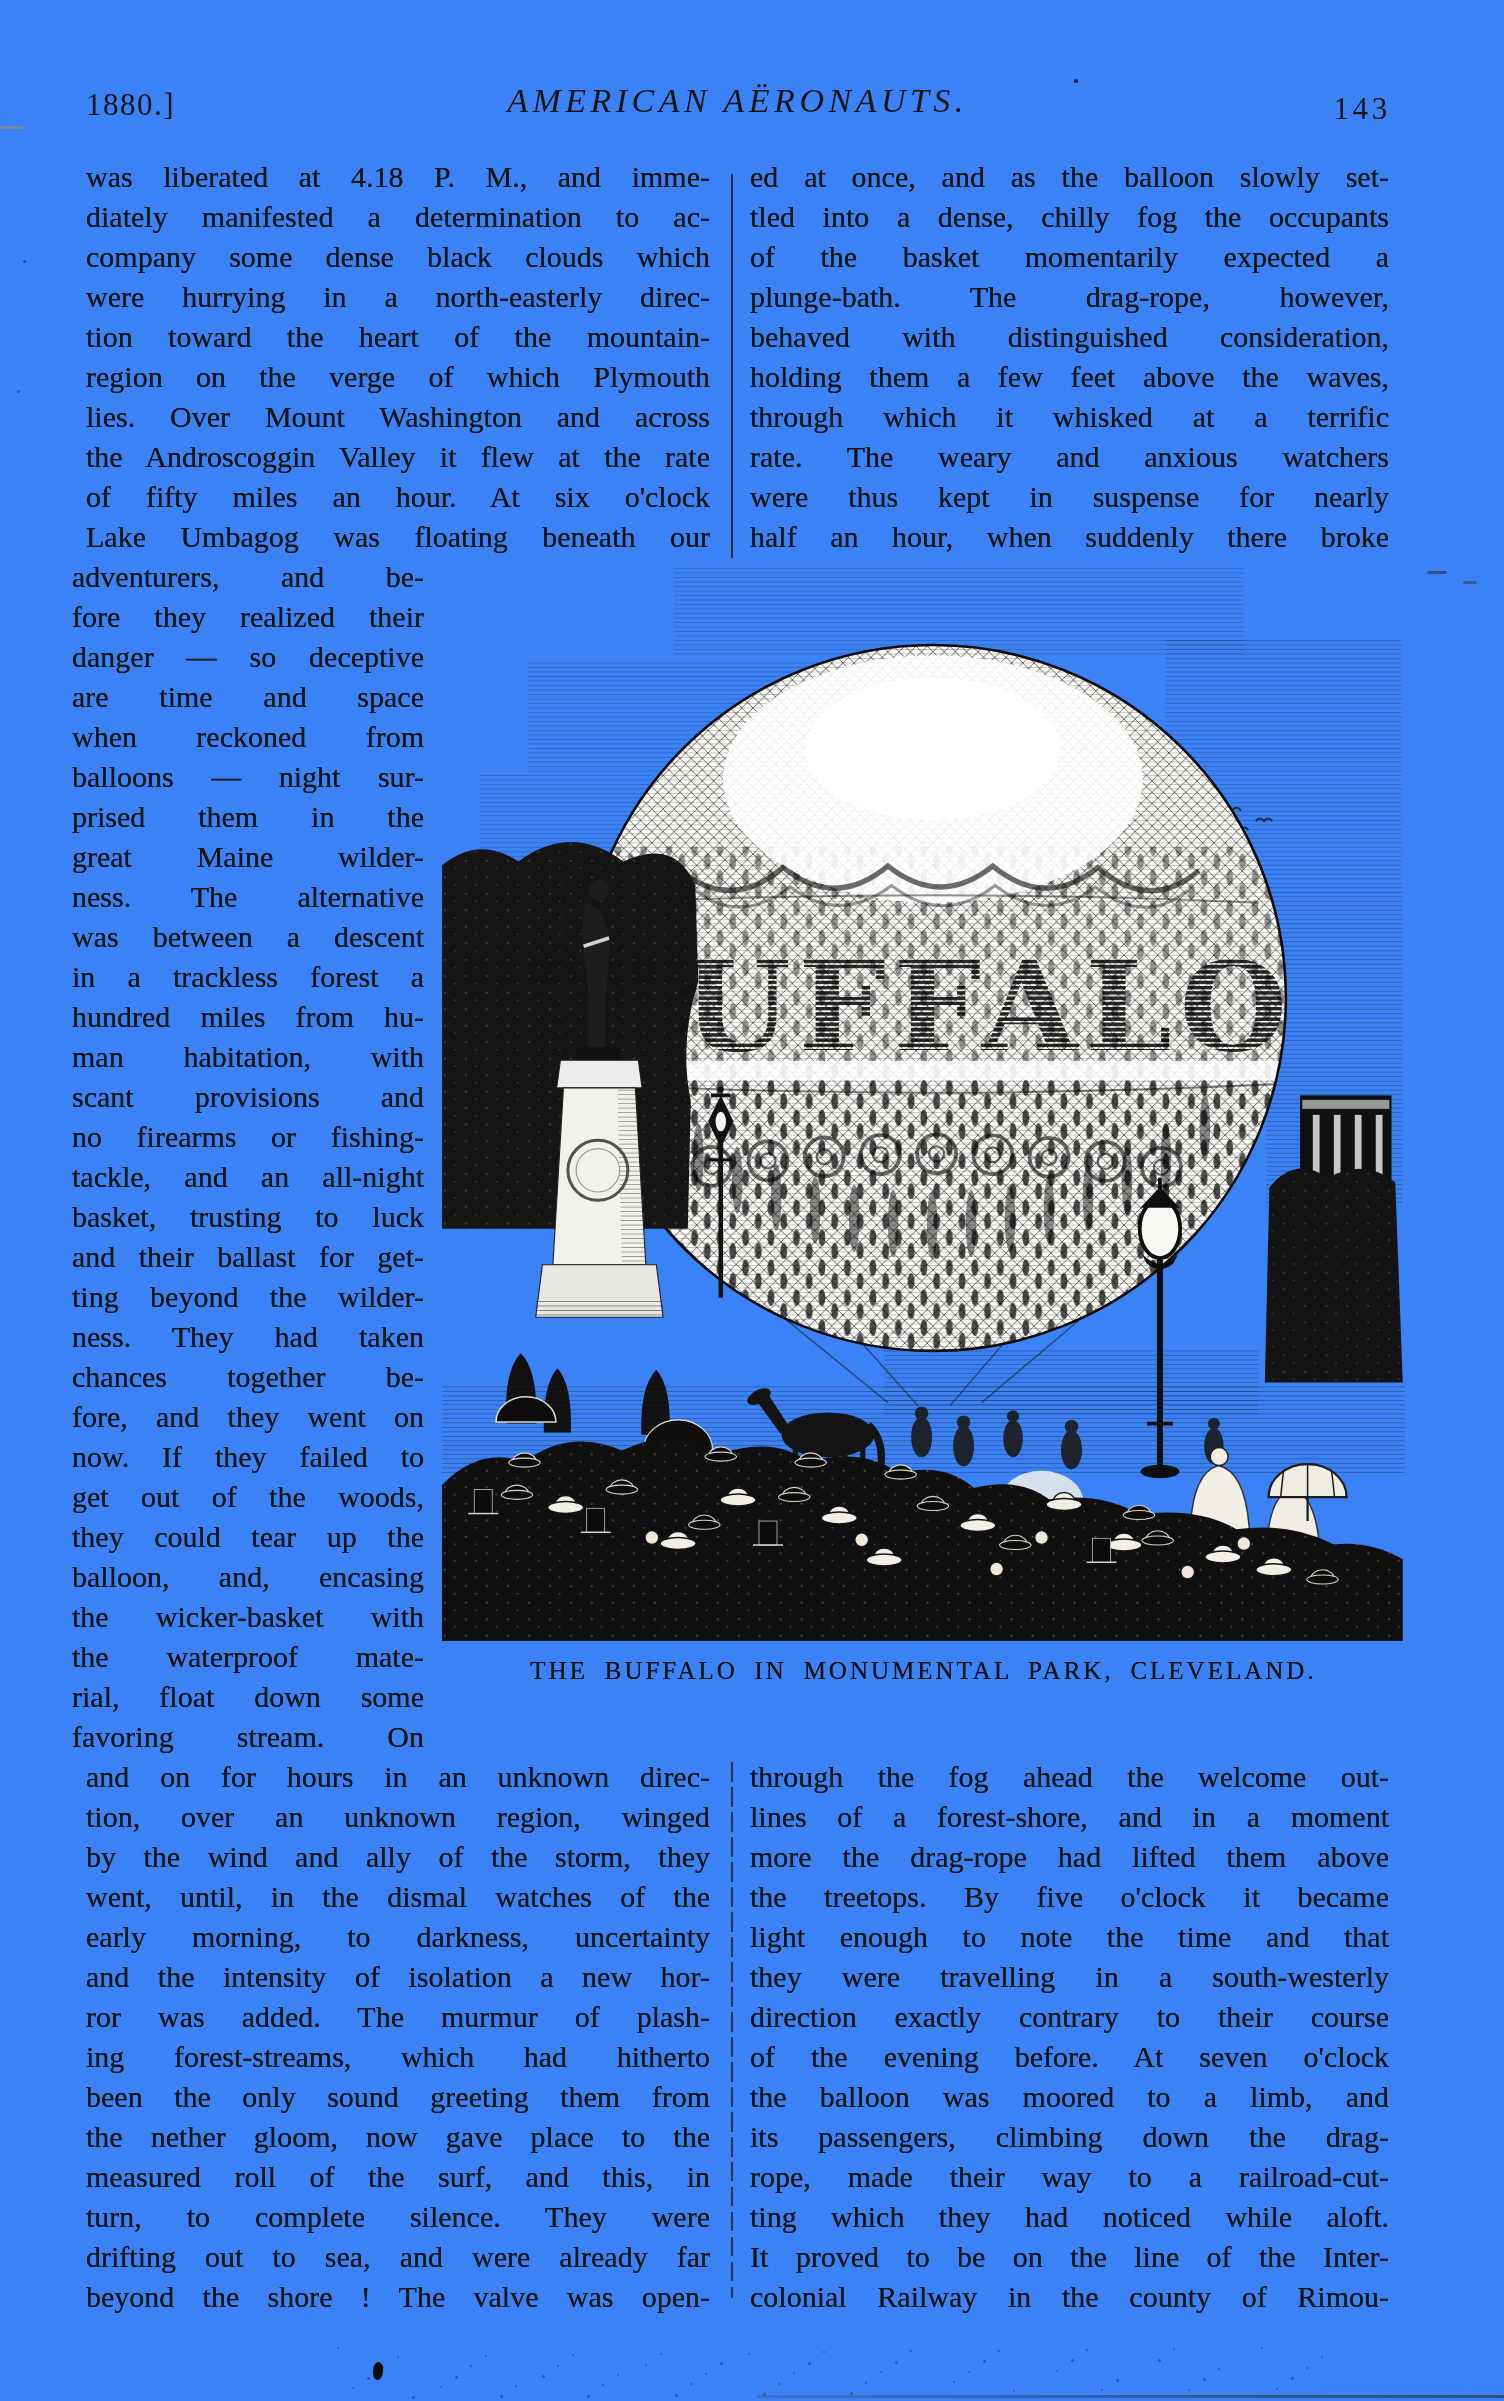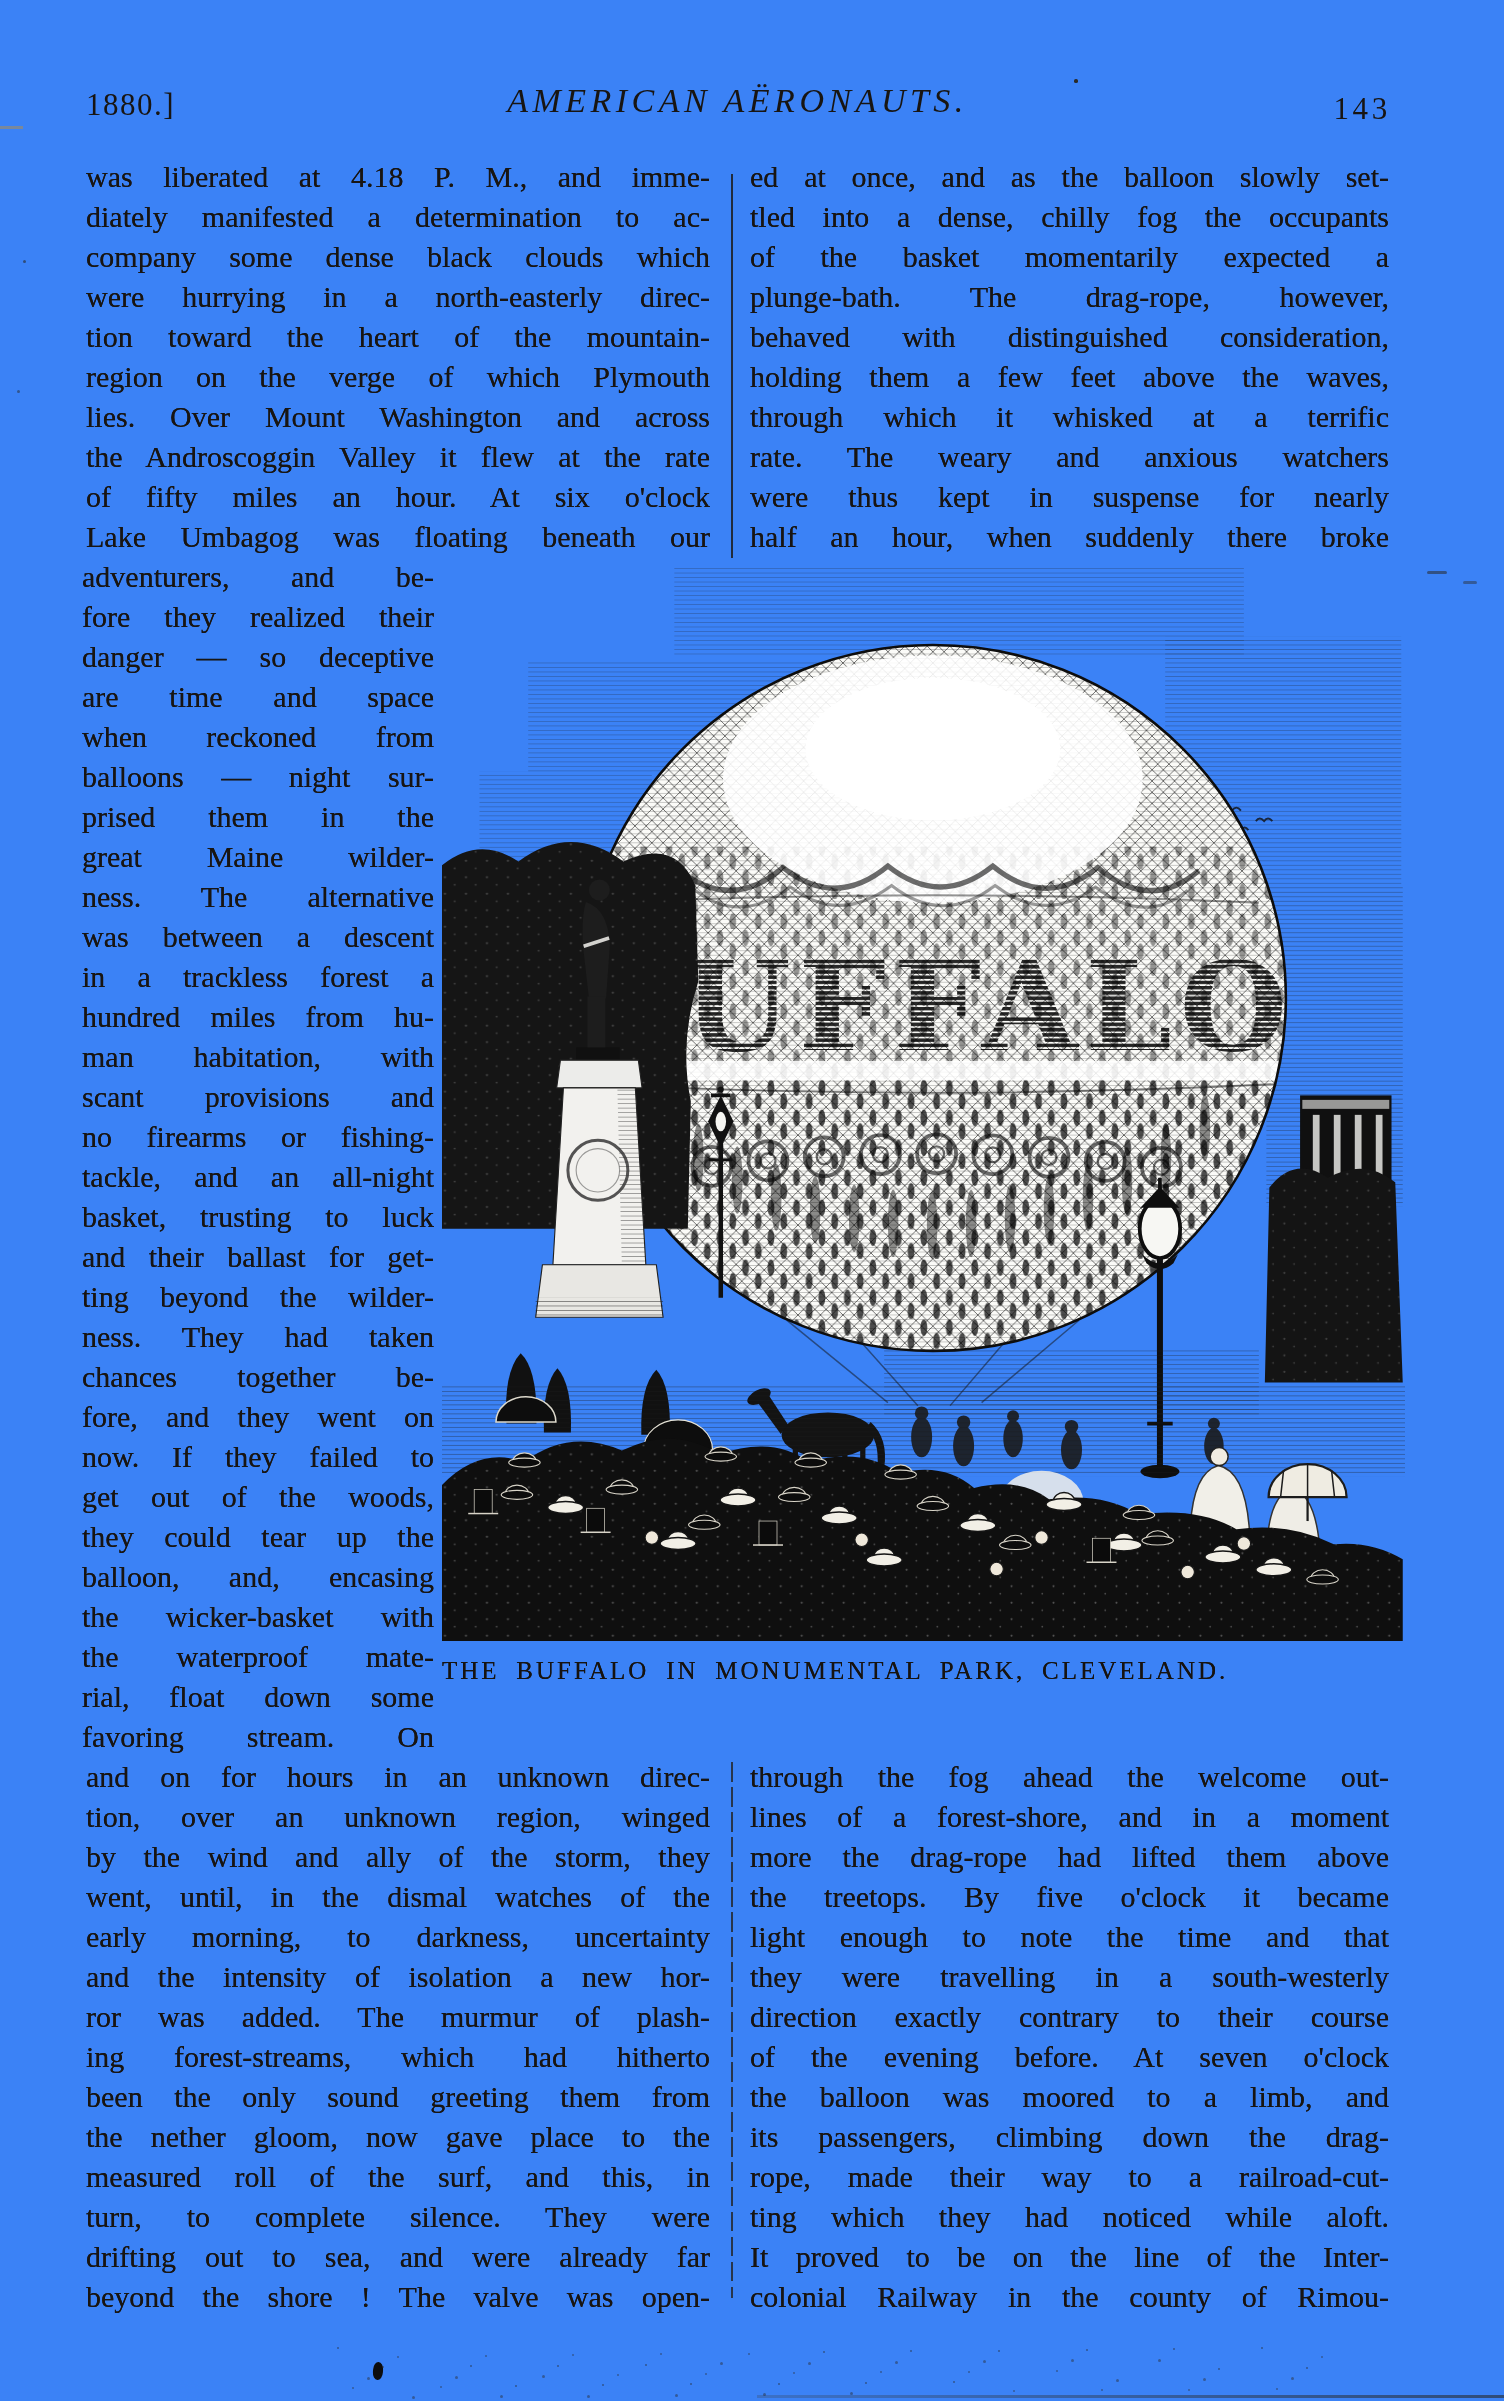--- a/index.html
+++ b/index.html
@@ -9,31 +9,31 @@
   .hdr-left{position:absolute;left:86px;top:87px;font-size:31px;letter-spacing:1.5px;}
   .hdr-title{position:absolute;left:0;top:82px;width:1505px;text-align:center;
              font-style:italic;font-size:34px;letter-spacing:4.5px;transform:translateX(-15px);}
   .hdr-num{position:absolute;right:114px;top:91px;font-size:31px;letter-spacing:3.7px;}
   
   .tcol{position:absolute;font-size:30px;line-height:40px;
         text-shadow:0 0 0.4px rgba(25,18,10,.9);}
   .tline{text-align:justify;text-align-last:justify;height:40px;}
   .col-left-top{left:86px;top:157px;width:624px;}
   .col-right-top{left:750px;top:157px;width:639px;}
-  .col-left-narrow{left:82px;top:557px;width:352px;}
+  .col-left-narrow{left:72px;top:557px;width:352px;}
   .col-left-bottom{left:86px;top:1757px;width:624px;}
   .col-right-bottom{left:750px;top:1757px;width:639px;}
   .vrule-top{position:absolute;left:731px;top:174px;width:2.2px;height:384px;
              background:#1c1c1c;opacity:.85;}
   .vrule-bottom{position:absolute;left:731px;top:1762px;width:2.2px;height:536px;opacity:.8;
              background:repeating-linear-gradient(180deg,#222 0 19.5px,rgba(0,0,0,0) 19.5px 25px);}
   
   .figure-wrap{position:absolute;left:442px;top:558px;width:963px;height:1083px;}
   .figure-wrap svg{display:block;width:963px;height:1083px;}
-  .fig-caption{position:absolute;left:442px;top:1657px;width:963px;
+  .fig-caption{position:absolute;left:442px;top:1657px;width:963px;text-align:center;
                font-size:25px;letter-spacing:3px;word-spacing:7.5px;color:#161310;
                text-shadow:0 0 0.4px rgba(25,18,10,.9);}
   
   .speck{position:absolute;background:#2a2a28;border-radius:50%;}
   .ink-bullet{position:absolute;left:373px;top:2362px;width:9.7px;height:18px;
               background:#0d0d0d;border-radius:60% 60% 60% 60%/50% 50% 50% 50%;
               transform:rotate(4deg);}
   .edge-streak{position:absolute;left:757px;top:2395px;width:748px;height:3px;
                background:linear-gradient(90deg,rgba(60,60,58,.25),rgba(40,40,38,.6));}
   .margin-dash{position:absolute;left:0;top:126px;width:22.5px;height:3px;background:#8a8a86;opacity:.8;}

